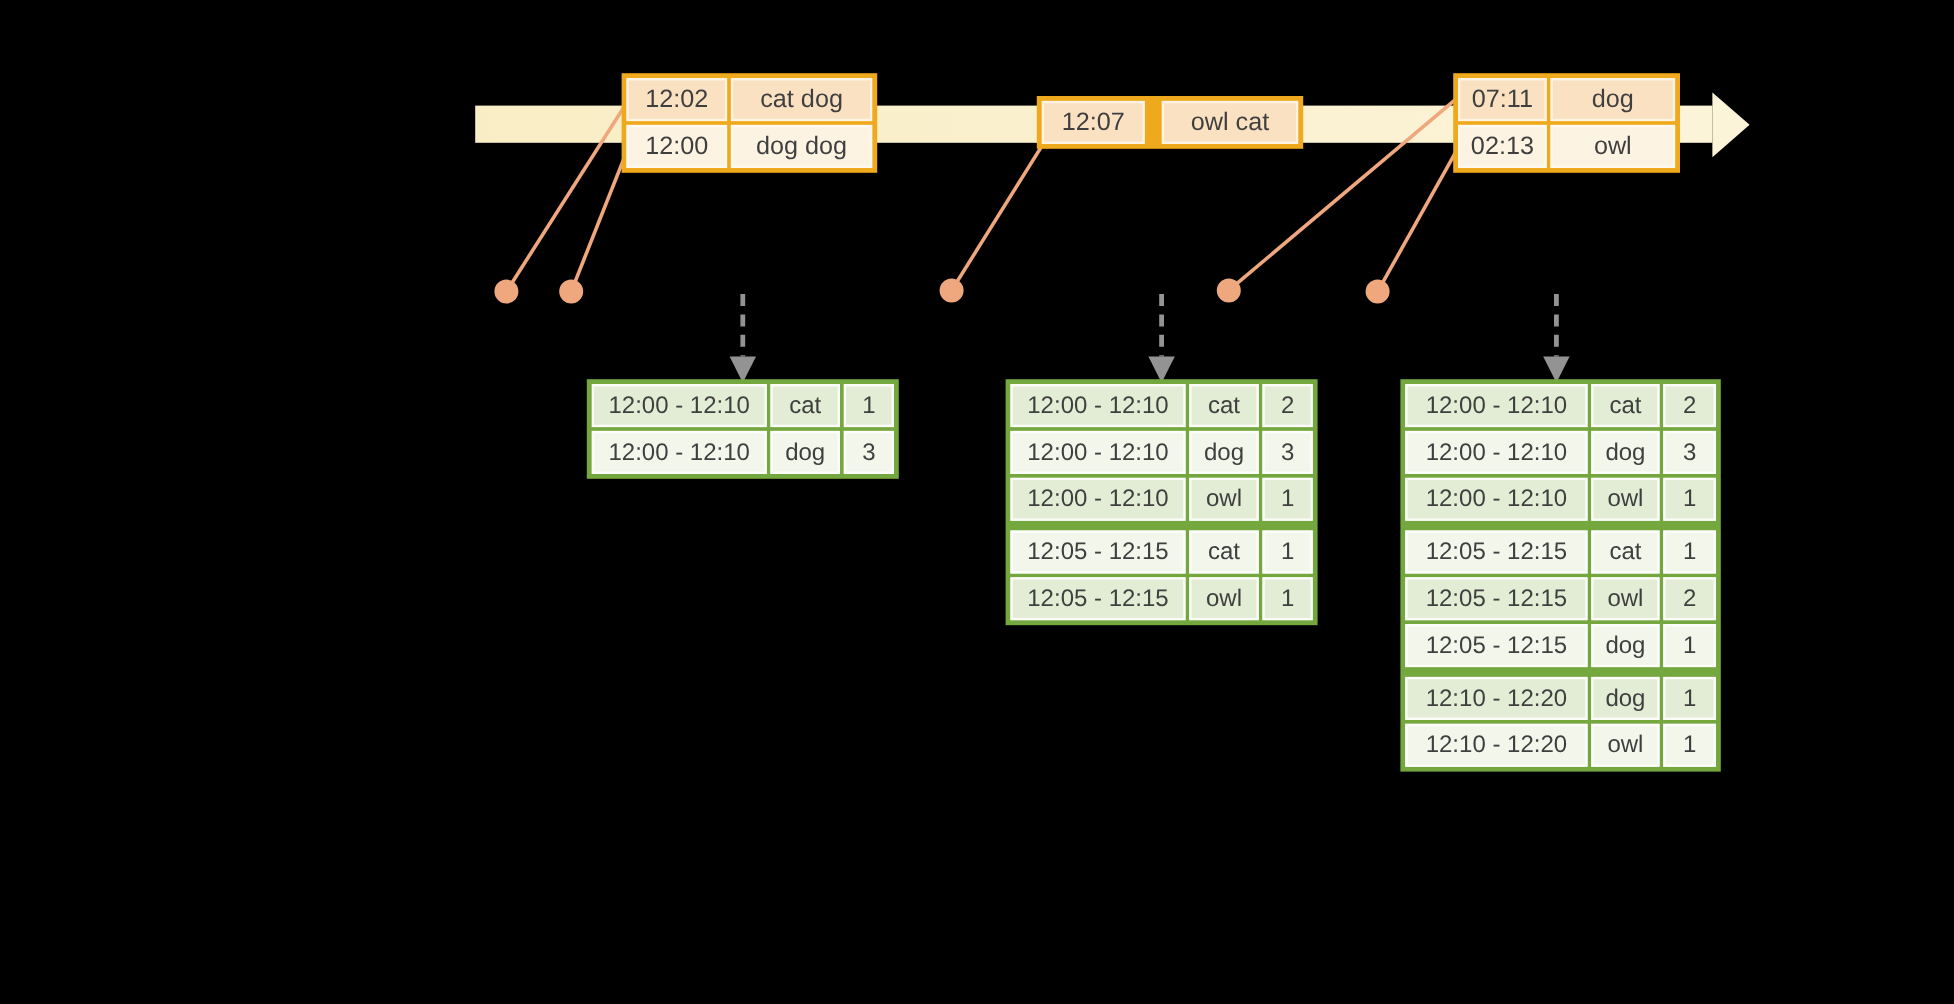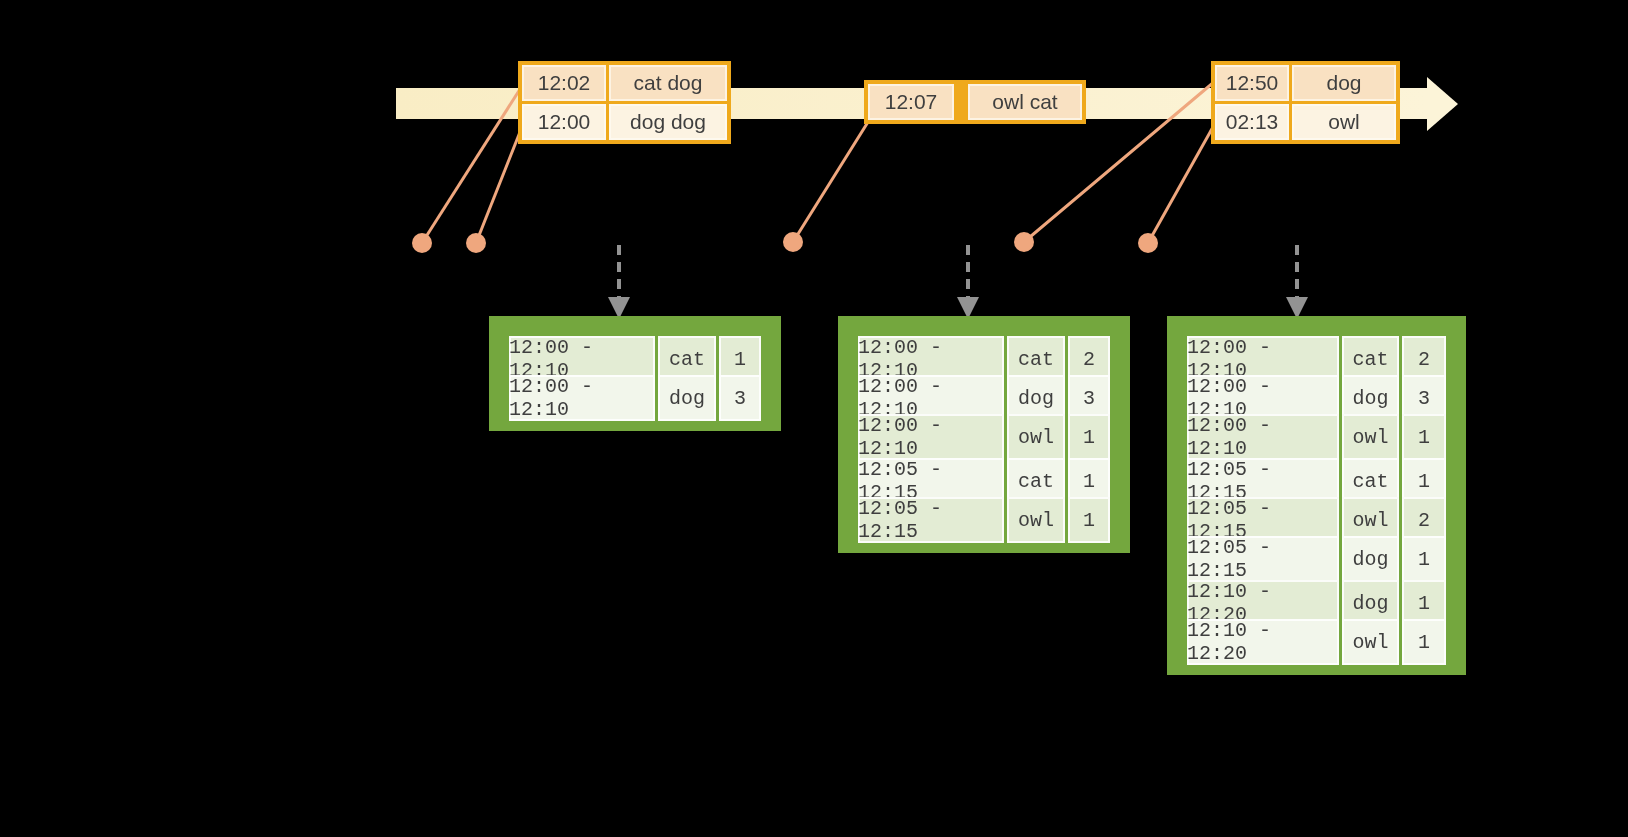--- a/index.html
+++ b/index.html
@@ -66,24 +66,23 @@
     font-size: 21px;
     color: var(--text);
     box-shadow: inset 0 0 0 2px rgba(255,252,245,0.65);
   }
   .etable .cell.dark  { background: var(--event-row-dark); }
   .etable .cell.light { background: var(--event-row-light); }
 
   
   .gtable {
     position: absolute;
-    padding: 20px;
+    padding: 4px;
     background: var(--result-border);
     z-index: 3;
-    font-family: Liberation Mono, monospace;
   }
   .gtable .row {
     display: grid;
     column-gap: 3px;
     height: 36px;
     margin-top: 3px;
   }
   .gtable .row.first { margin-top: 0; }
   .gtable .row.group-start { margin-top: 8px; }
   .gtable .cell {
@@ -137,21 +136,21 @@
         <div class="cell dark">12:02</div>
         <div class="cell dark">cat dog</div>
         <div class="cell light">12:00</div>
         <div class="cell light">dog dog</div>
       </div>
       <div class="etable" style="left: 864px; top: 80px; grid-template-columns: 86px 114px; grid-auto-rows: 36px; gap: 14px;">
         <div class="cell dark">12:07</div>
         <div class="cell dark">owl cat</div>
       </div>
       <div class="etable" style="left: 1211px; top: 61px; grid-template-columns: 74px 104px; grid-auto-rows: 36px;">
-        <div class="cell dark">12:50</div>
+        <div class="cell dark">07:11</div>
         <div class="cell dark">dog</div>
         <div class="cell light">02:13</div>
         <div class="cell light">owl</div>
       </div>
     </div>
 
   <div id="result-tables">
       <div class="gtable" style="left: 489px; top: 316px;">
         <div class="row dark first" style="grid-template-columns: 146px 58px 42px;">
           <div class="cell ">12:00 - 12:10</div>

